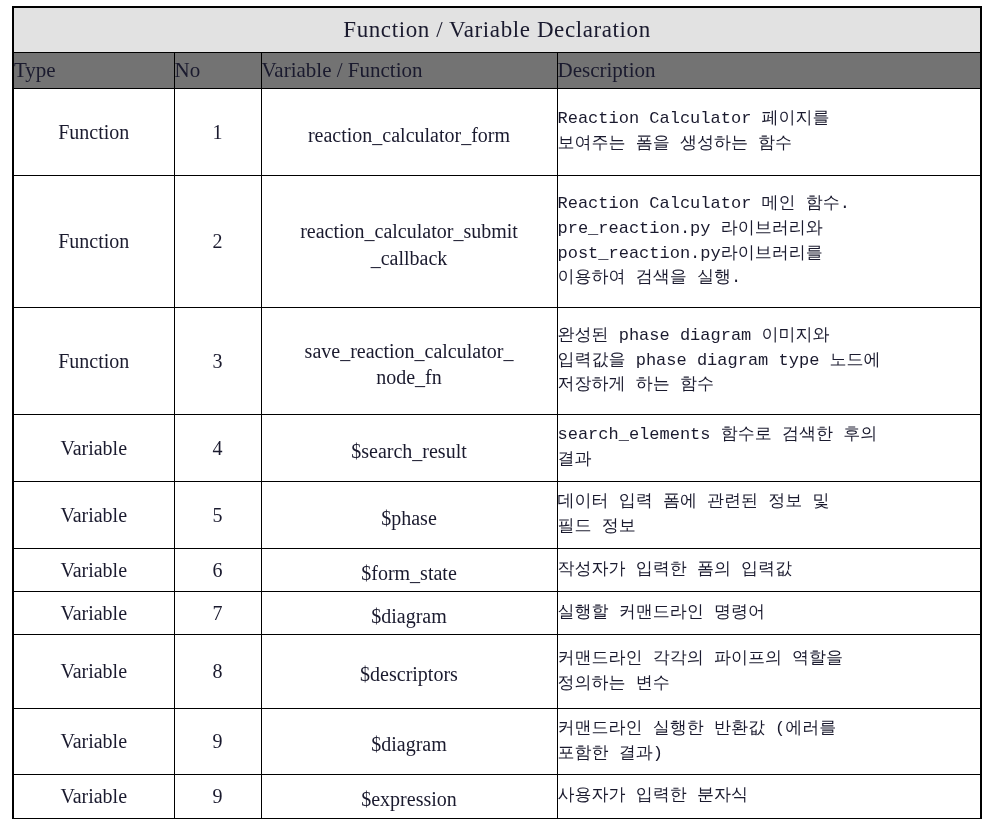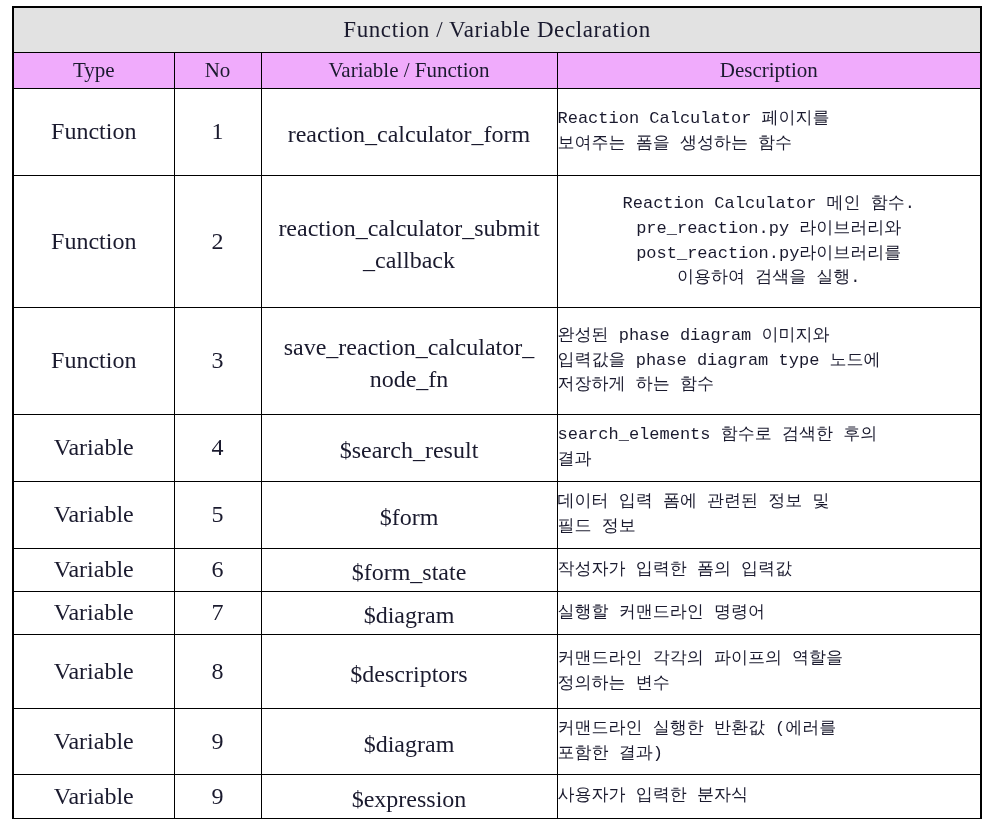--- a/index.html
+++ b/index.html
@@ -44,30 +44,29 @@
     vertical-align: middle;
     height: 44px;
     font-size: 23px;
     letter-spacing: 0.6px;
   }
   .title-cell .ttxt {
     display: inline-block;
     white-space: pre;
   }
   .head-cell {
-    background: #f0abfc;
-    text-align: center;
+    background: #737373;
     vertical-align: middle;
     height: 35px;
     font-size: 21px;
   }
   .cell-type, .cell-no, .cell-var {
     text-align: center;
     vertical-align: middle;
-    font-size: 24px;
+    font-size: 20px;
     line-height: 1.32;
   }
   .cell-var {
     padding: 0 6px;
     word-break: break-all;
   }
   .cell-desc {
     text-align: left;
     vertical-align: middle;
     font-size: 17px;
@@ -76,21 +75,21 @@
     white-space: pre-line;
     font-family: Liberation Mono, monospace;
   }
   .cell-var .vtxt {
     display: inline-block;
     white-space: pre-line;
     margin-top: 6px;
   }
   
   tr.r1 td { height: 86px; }
-  tr.r2 td { height: 131px; text-align: center; }
+  tr.r2 td { height: 131px; }
   tr.r3 td { height: 106px; }
   tr.r4 td { height: 66px; }
   tr.r5 td { height: 66px; }
   tr.r6 td { height: 42px; }
   tr.r7 td { height: 42px; }
   tr.r8 td { height: 73px; }
   tr.r9 td { height: 65px; }
   tr.r10 td { height: 43px; }
 </style>
 </head>
@@ -148,21 +147,21 @@
         <td class="cell-type">Variable</td>
         <td class="cell-no">4</td>
         <td class="cell-var"><span class="vtxt">$search_result</span></td>
         <td class="cell-desc">search_elements 함수로 검색한 후의
 결과</td>
       </tr>
 
       <tr class="r5">
         <td class="cell-type">Variable</td>
         <td class="cell-no">5</td>
-        <td class="cell-var"><span class="vtxt">$form</span></td>
+        <td class="cell-var"><span class="vtxt">$phase</span></td>
         <td class="cell-desc">데이터 입력 폼에 관련된 정보 및
 필드 정보</td>
       </tr>
 
       <tr class="r6">
         <td class="cell-type">Variable</td>
         <td class="cell-no">6</td>
         <td class="cell-var"><span class="vtxt">$form_state</span></td>
         <td class="cell-desc">작성자가 입력한 폼의 입력값</td>
       </tr>

